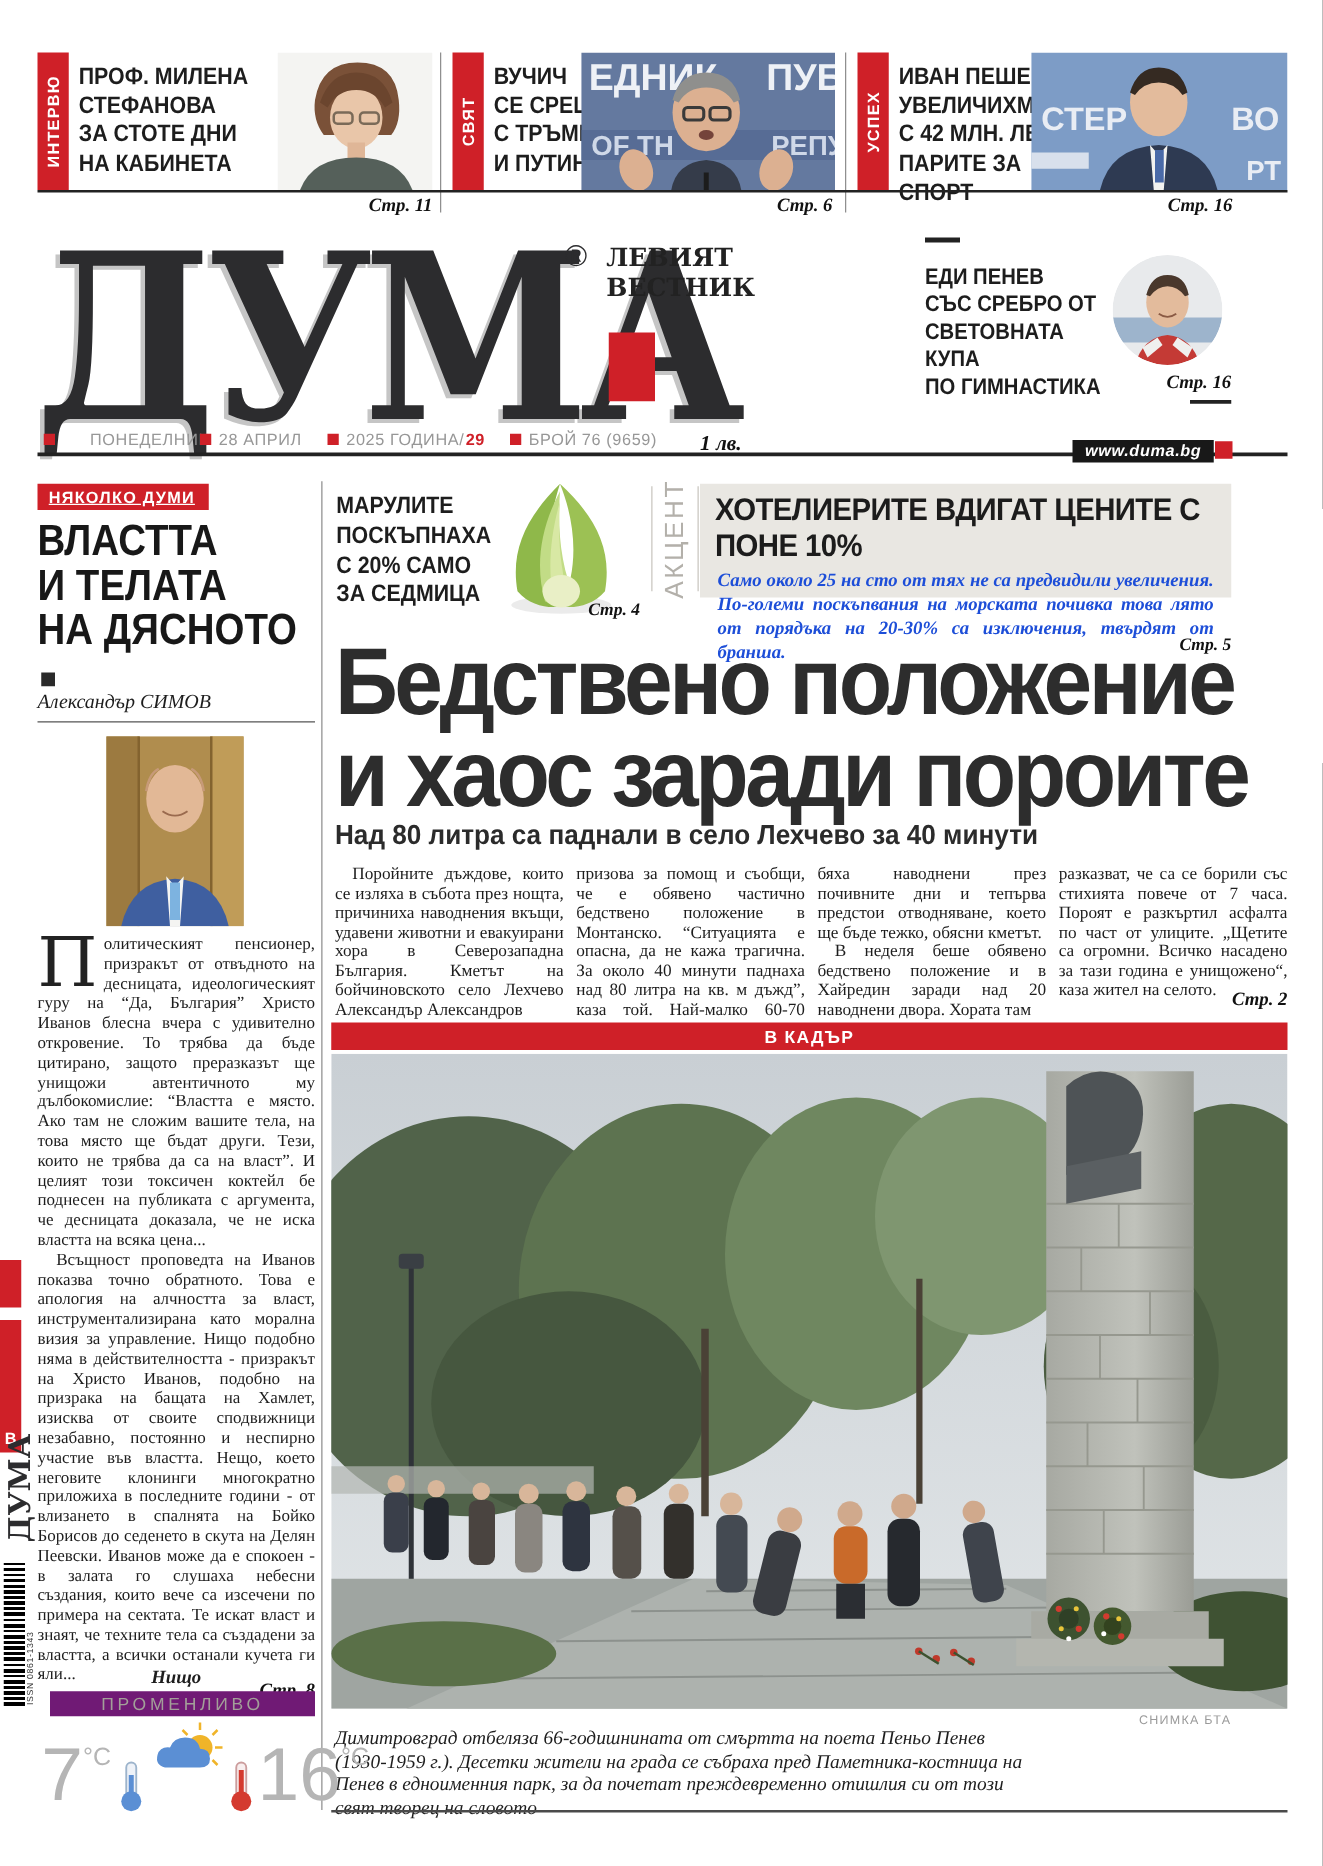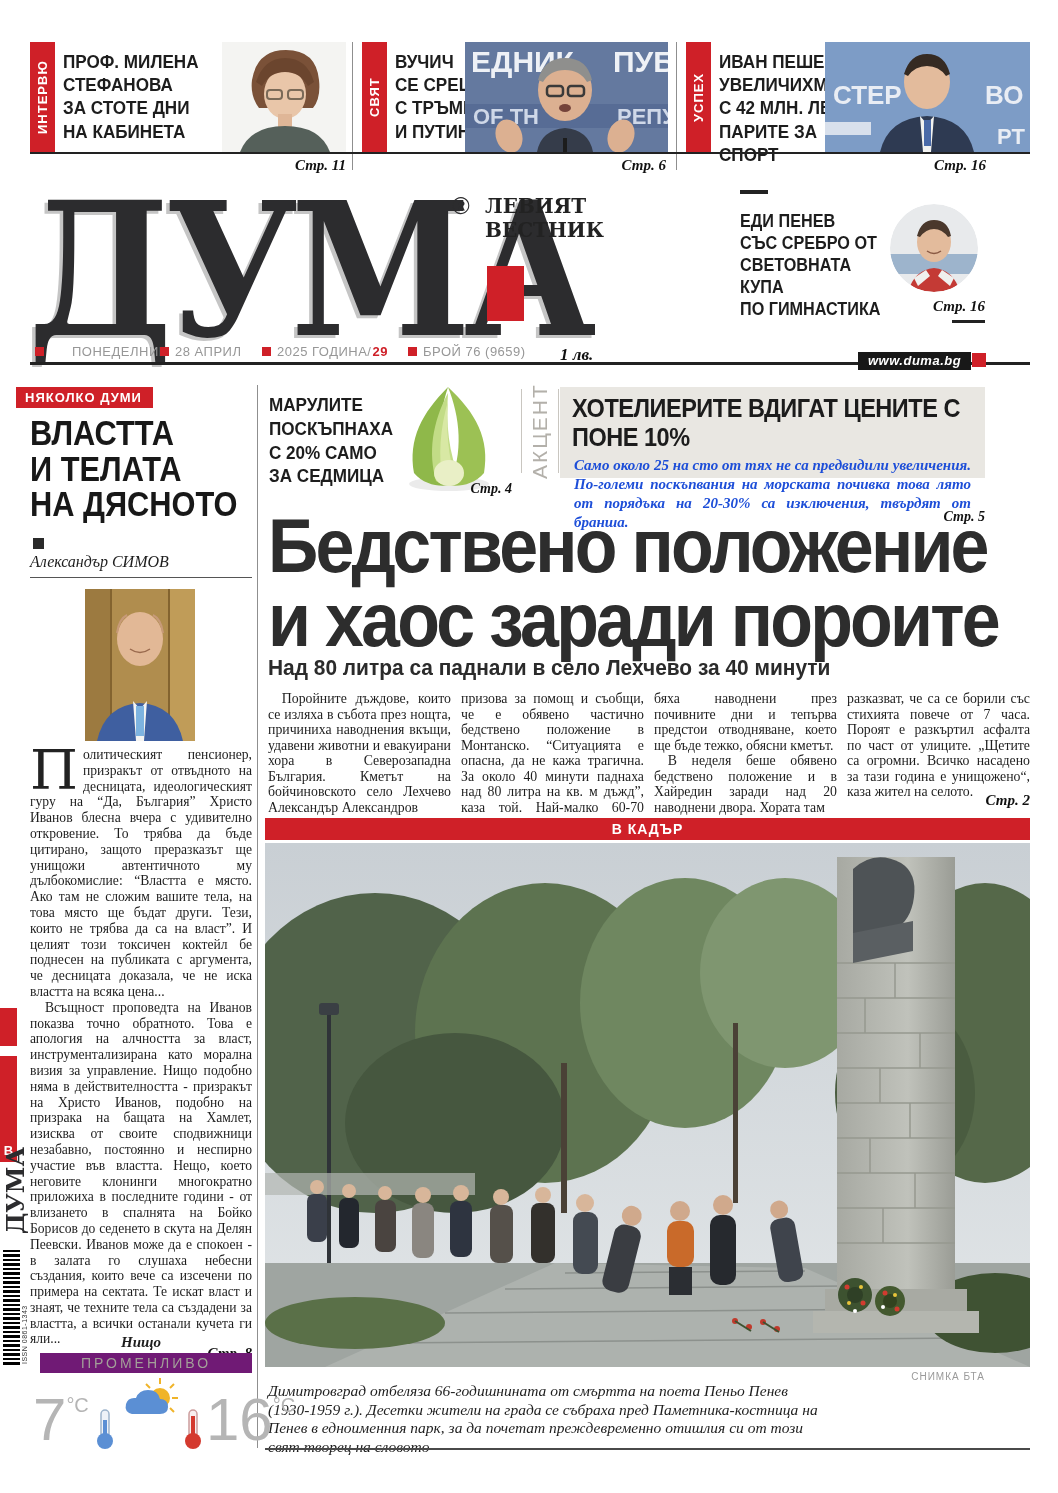--- a/index.html
+++ b/index.html
@@ -205,21 +205,21 @@
   <div class="abs" style="left:972px;top:353px;width:14px;height:14px;background:var(--red);"></div>
 
   <div class="abs railblock" style="left:0;top:1008px;width:17px;height:38px;"></div>
   <div class="abs railblock" style="left:0;top:1056px;width:17px;height:106px;">
     <div class="rail-letter" style="position:absolute;bottom:4px;width:17px;">В</div>
   </div>
   <div class="abs rail-logo" style="left:1px;top:1168px;height:66px;">ДУМА</div>
   <div class="abs barcode" style="left:3px;top:1250px;width:17px;height:116px;"></div>
   <div class="abs issn" style="left:21px;top:1252px;height:112px;">ISSN 0861-1343</div>
 
-  <div class="abs kicker" style="left:16px;top:387px;width:128px;height:21px;">НЯКОЛКО ДУМИ</div>
+  <div class="abs kicker" style="left:30px;top:387px;width:128px;height:21px;text-decoration:underline;">НЯКОЛКО ДУМИ</div>
   <div class="abs op-title pre" style="left:30px;top:415px;width:250px;">ВЛАСТТА
 И ТЕЛАТА
 НА ДЯСНОТО</div>
   <div class="abs" style="left:33px;top:538px;width:11px;height:11px;background:#2a2a2a;"></div>
   <div class="abs byline" style="left:30px;top:553px;">Александър СИМОВ</div>
   <div class="abs" style="left:30px;top:577px;width:222px;height:1px;background:#555;"></div>
 
   <svg class="abs" style="left:85px;top:589px;" width="110" height="152" viewBox="0 0 110 152">
     <rect width="110" height="152" fill="#b08d4e"></rect>
     <rect x="0" width="26" height="152" fill="#9c7a40"></rect>

